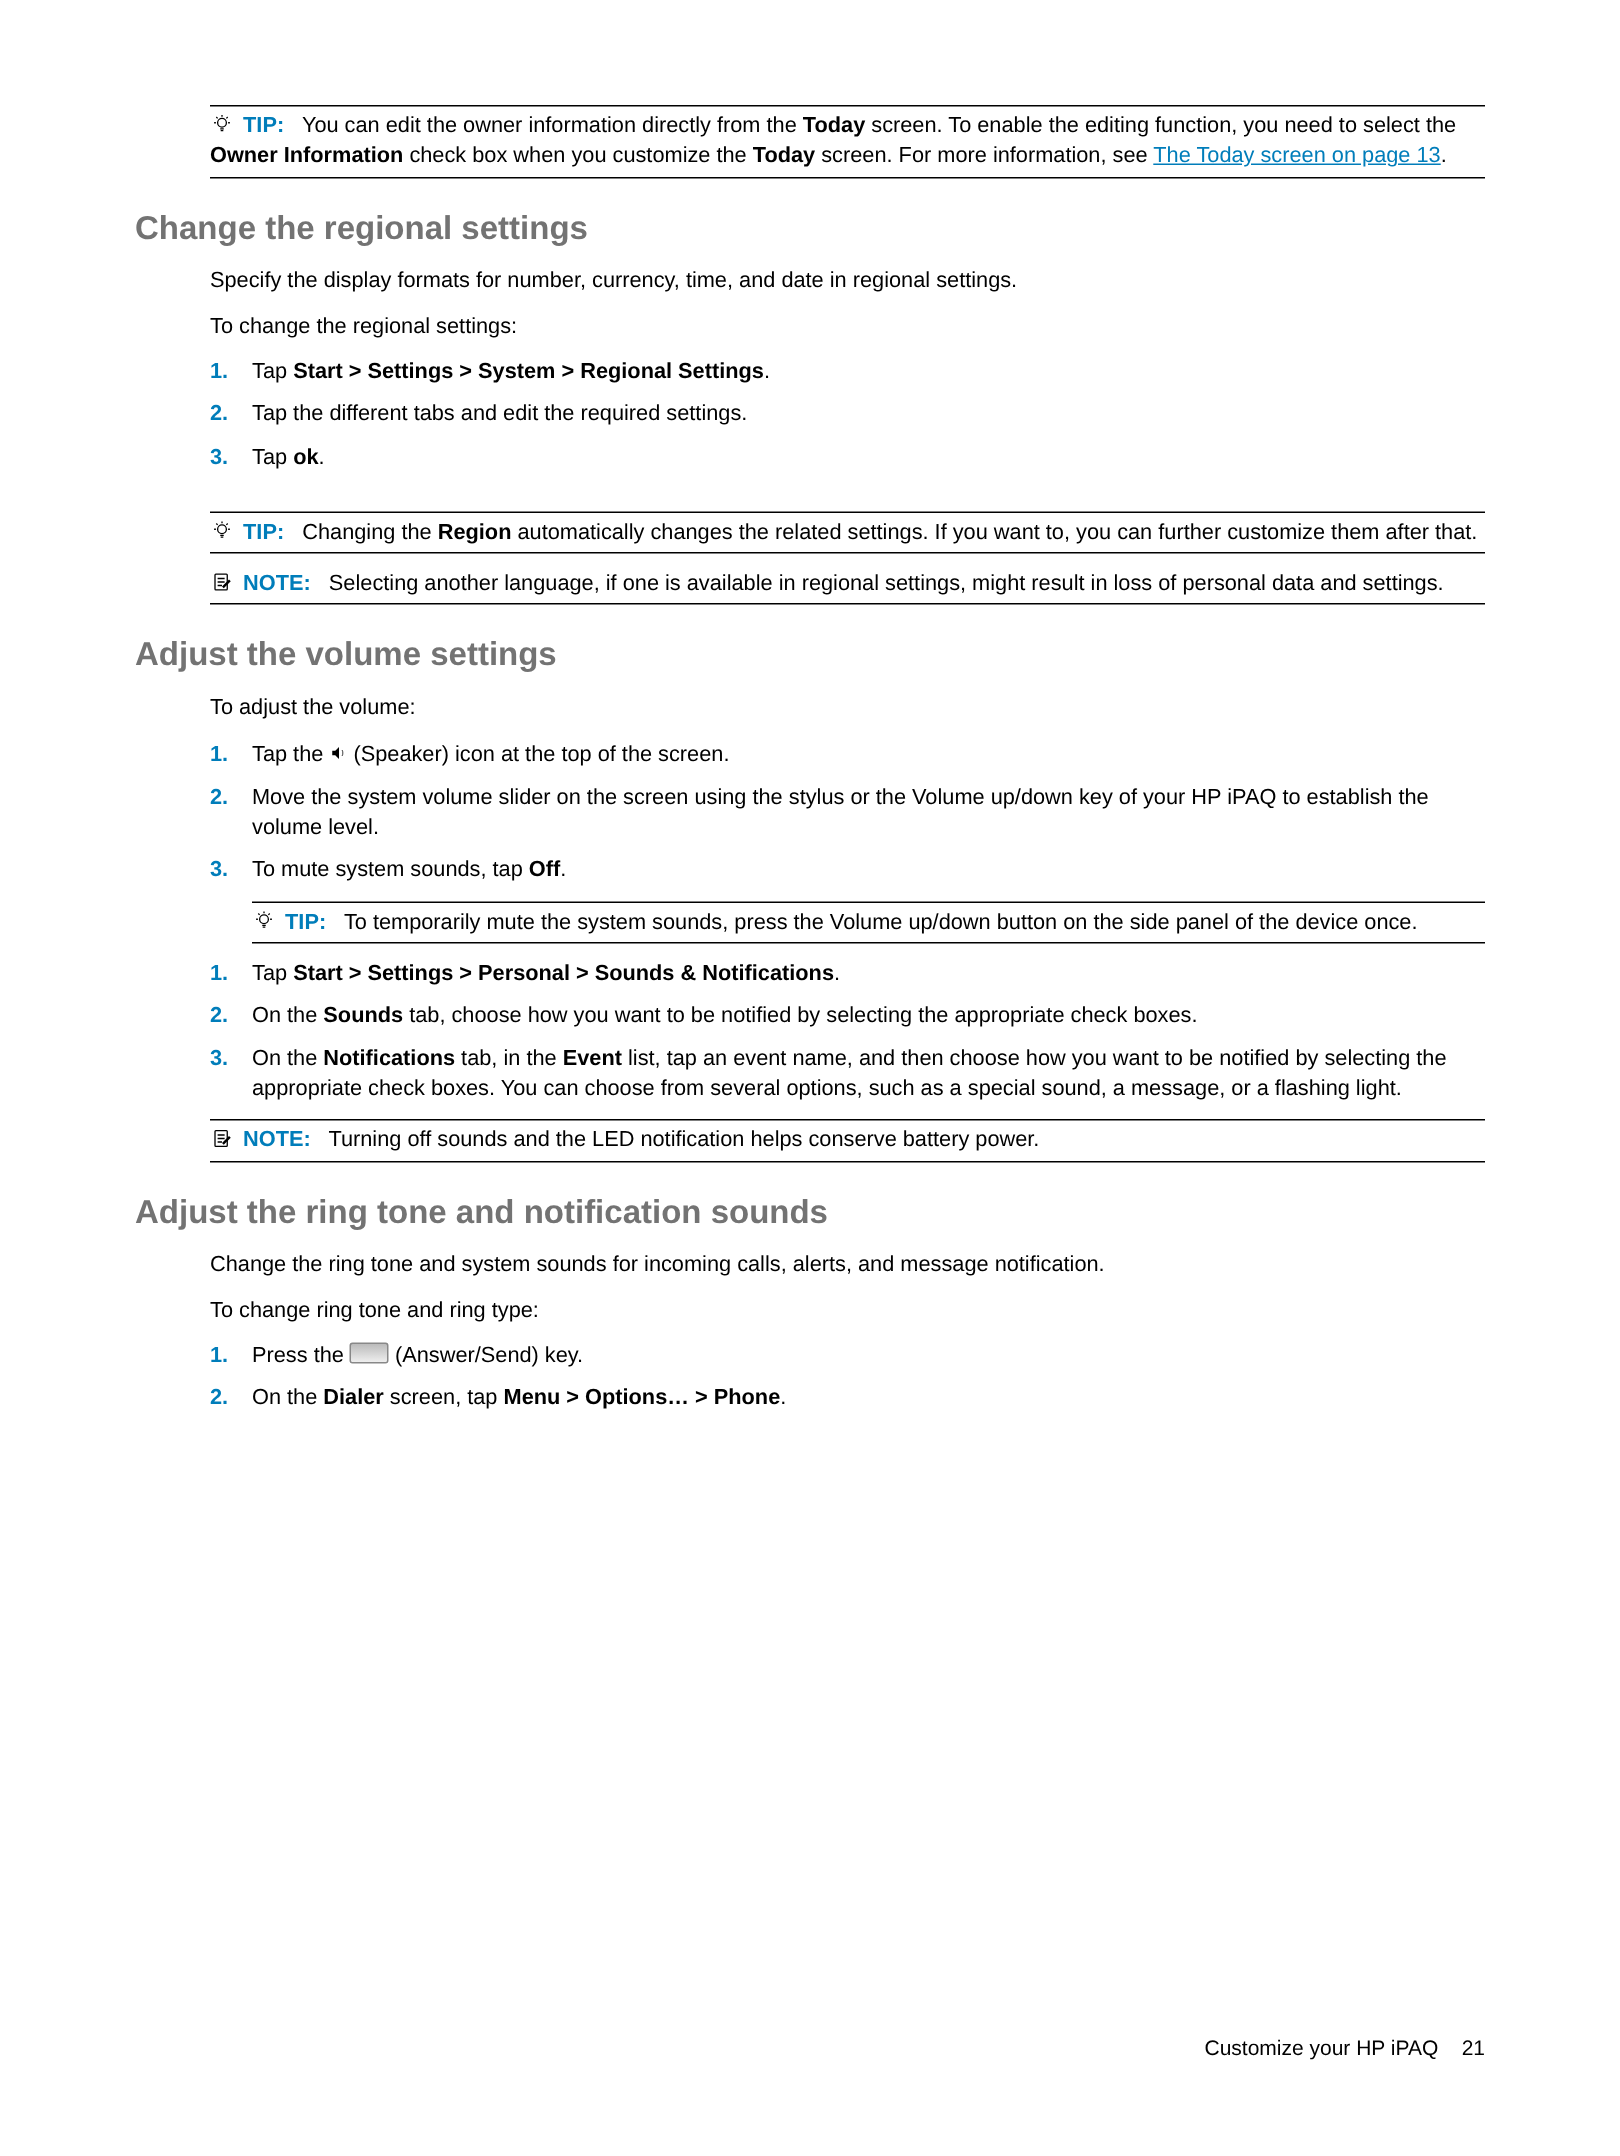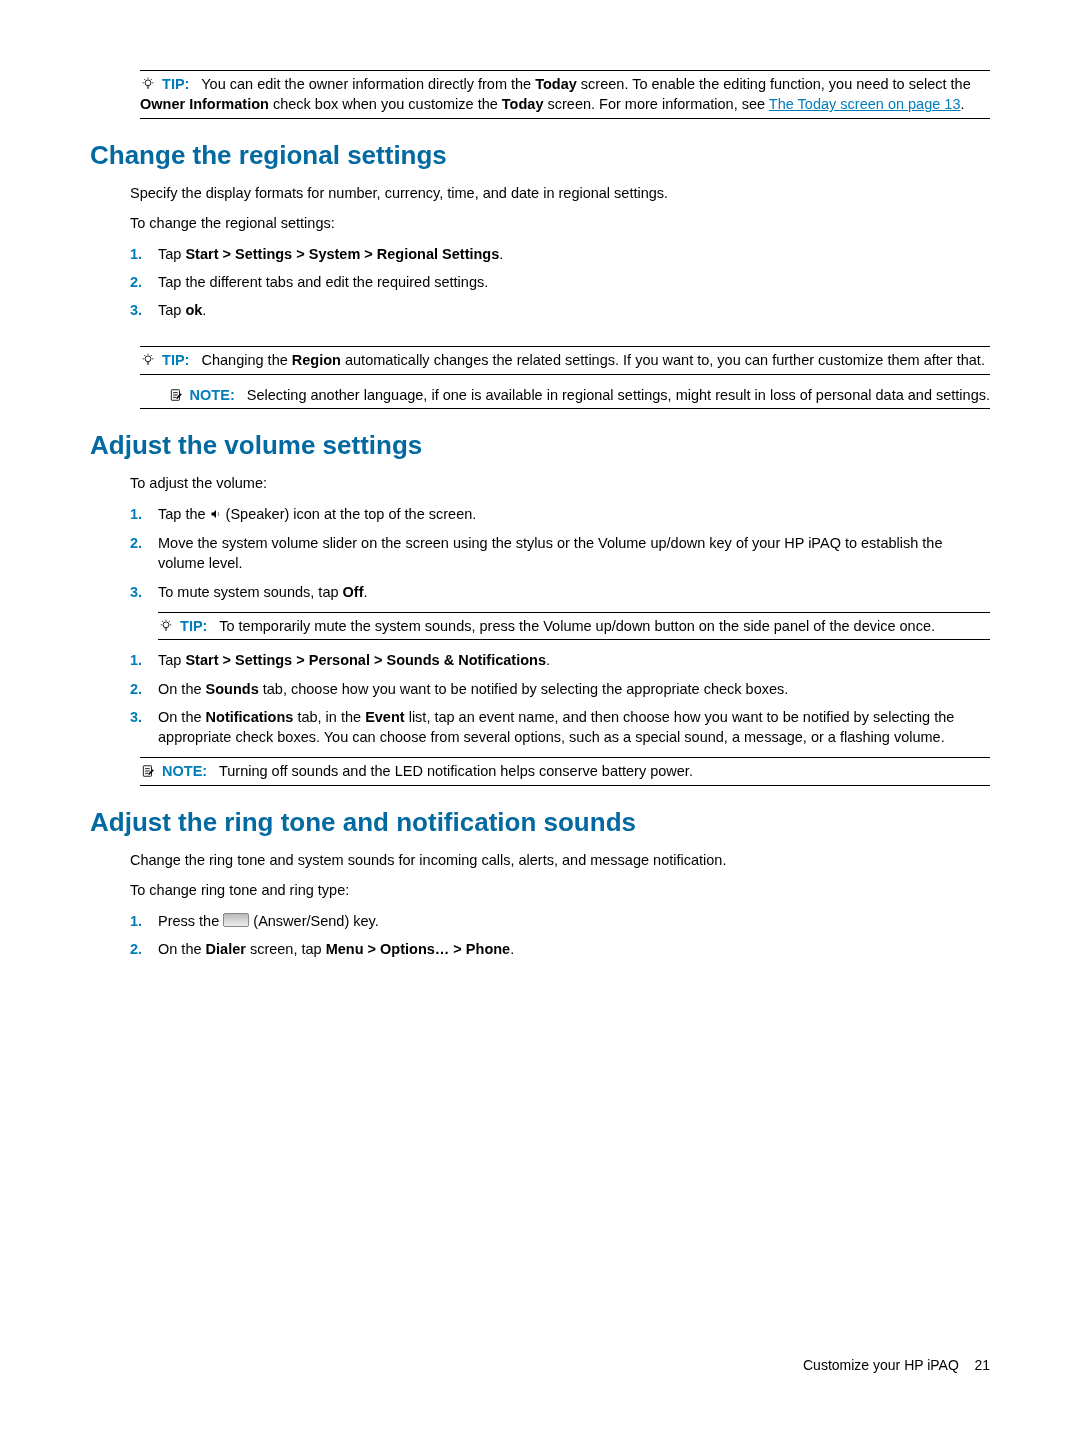--- a/index.html
+++ b/index.html
@@ -30,26 +30,26 @@
     width: 16px;
     text-align:center;
     margin-right: 2px;
   }
   .icon-tip svg, .icon-note svg { vertical-align: -2px; }
   .tip-label { color: #007dba; font-weight: bold; }
   .note-label { color: #007dba; font-weight: bold; }
   .link-ref { color: #007dba; text-decoration: underline; }
   .at-left { margin-left: 0; }
   .h2-like {
-    color: #0369a1;
-    font-size: 26px;
+    color: #737373;
+    font-size: 22px;
     font-weight: bold;
     margin: 18px 0 8px 0;
   }
-  .body-block { margin-left: 40px; }
+  .body-block { margin-left: 50px; }
   .para { margin: 10px 0; }
   .ol-step { display:flex; margin: 8px 0; }
   .ol-num { color: #007dba; font-weight: bold; width: 28px; flex-shrink:0; }
   .ol-text { flex: 1; }
   .nested { margin-left: 28px; }
   .bold-run { font-weight: bold; }
   .speaker-inline { display:inline-block; width:12px; vertical-align:-1px; }
   .key-inline { display:inline-block; width:24px; height:12px; vertical-align:-1px; background: linear-gradient(#bbb,#eee); border:1px solid #888; border-radius:2px; }
   .footer {
     position: absolute;
@@ -113,21 +113,21 @@
             <line x1="18.5" y1="3.5" x2="17" y2="5"></line>
             <line x1="10" y1="17" x2="14" y2="17"></line>
             <line x1="10.5" y1="19" x2="13.5" y2="19"></line>
           </g>
         </svg>
     </span>
     <span class="tip-label">TIP:</span>&nbsp;&nbsp;
     <span><span>Changing the </span><span class="bold-run">Region</span><span> automatically changes the related settings. If you want to, you can further customize them after that.</span></span>
   </div>
 
-  <div class="note-box" style="margin-left:50px; border-top:none; margin-top:-6px; padding-top:6px;text-align:right;">
+  <div class="note-box" style="margin-left:50px; border-top:none; margin-top:-6px; padding-top:6px;">
     <span class="icon-note">
       <svg width="14" height="14" viewBox="0 0 24 24">
           <g stroke="#000" stroke-width="1.5" fill="none">
             <rect x="4" y="3" width="14" height="18" rx="1"></rect>
             <line x1="7" y1="8" x2="15" y2="8"></line>
             <line x1="7" y1="12" x2="15" y2="12"></line>
             <line x1="7" y1="16" x2="12" y2="16"></line>
             <path d="M14 19 L22 11 L20 9 L12 17 Z" fill="#000" stroke="none"></path>
           </g>
         </svg>
@@ -179,21 +179,21 @@
     <div class="ol-step">
       <div class="ol-num">1.</div>
       <div class="ol-text"><span>Tap </span><span class="bold-run">Start &gt; Settings &gt; Personal &gt; Sounds &amp; Notifications</span><span>.</span></div>
     </div>
     <div class="ol-step">
       <div class="ol-num">2.</div>
       <div class="ol-text"><span>On the </span><span class="bold-run">Sounds</span><span> tab, choose how you want to be notified by selecting the appropriate check boxes.</span></div>
     </div>
     <div class="ol-step">
       <div class="ol-num">3.</div>
-      <div class="ol-text"><span>On the </span><span class="bold-run">Notifications</span><span> tab, in the </span><span class="bold-run">Event</span><span> list, tap an event name, and then choose how you want to be notified by selecting the appropriate check boxes. You can choose from several options, such as a special sound, a message, or a flashing volume.</span></div>
+      <div class="ol-text"><span>On the </span><span class="bold-run">Notifications</span><span> tab, in the </span><span class="bold-run">Event</span><span> list, tap an event name, and then choose how you want to be notified by selecting the appropriate check boxes. You can choose from several options, such as a special sound, a message, or a flashing light.</span></div>
     </div>
   </div>
 
   <div class="note-box" style="margin-left:50px;">
     <span class="icon-note">
       <svg width="14" height="14" viewBox="0 0 24 24">
           <g stroke="#000" stroke-width="1.5" fill="none">
             <rect x="4" y="3" width="14" height="18" rx="1"></rect>
             <line x1="7" y1="8" x2="15" y2="8"></line>
             <line x1="7" y1="12" x2="15" y2="12"></line>

